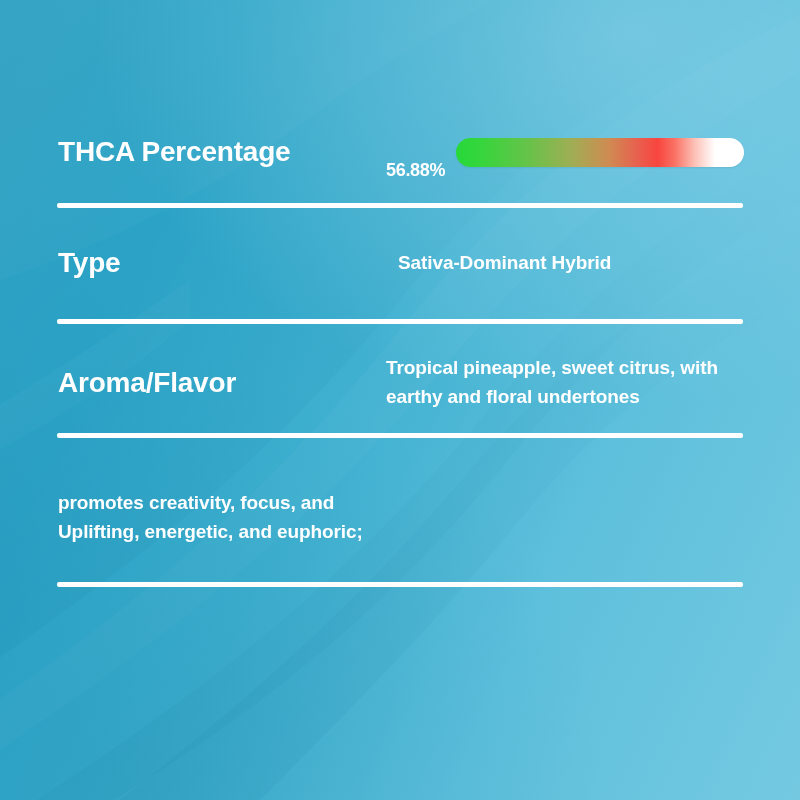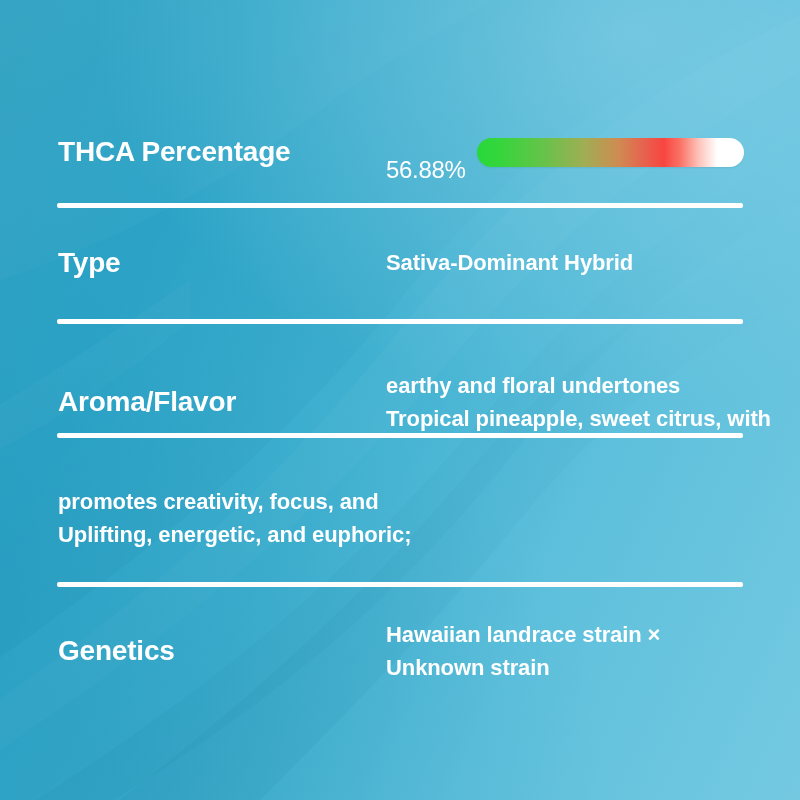--- a/index.html
+++ b/index.html
@@ -67,37 +67,37 @@
     color: #ffffff;
     font-weight: bold;
     font-size: 28px;
     letter-spacing: -0.2px;
     line-height: 1.15;
   }
   .value {
     flex: 1 1 auto;
     color: #ffffff;
     font-weight: bold;
-    font-size: 22px;
+    font-size: 19px;
     line-height: 1.52;
     letter-spacing: -0.1px;
   }
   .value-line { display: block; white-space: nowrap; }
 
   
   .pct-wrap {
     display: flex;
     align-items: center;
     gap: 11px;
     flex: 1 1 auto;
   }
   .pct-text {
     color: #ffffff;
-    font-weight: normal;
-    font-size: 24px;
+    font-weight: bold;
+    font-size: 18px;
     letter-spacing: -0.3px;
     white-space: nowrap;
     margin-top: 36px;
   }
   .bar {
     flex: 1 1 auto;
     height: 29px;
     border-radius: 15px;
     background: linear-gradient(90deg,
       #27d83a 0%,
@@ -155,50 +155,43 @@
     <div class="row" style="top:133px; height:38px;">
       <div class="label">THCA Percentage</div>
       <div class="pct-wrap">
         <span class="pct-text">56.88%</span>
         <div class="bar"></div>
       </div>
     </div>
 
     <div class="divider" style="top:203px;"></div>
 
-    <div class="row" style="top:244px; height:38px;">
+    <div class="row" style="top:244px; height:38px;gap:12px;">
       <div class="label">Type</div>
       <div class="value">
         <span class="value-line">Sativa-Dominant Hybrid</span>
       </div>
     </div>
 
     <div class="divider" style="top:319px;"></div>
 
-    <div class="row" style="top:352px; height:62px;margin-top:19px;">
+    <div class="row" style="top:352px; height:62px;">
       <div class="label">Aroma/Flavor</div>
       <div class="value">
+        <span class="value-line">Tropical pineapple, sweet citrus, with</span>
         <span class="value-line">earthy and floral undertones</span>
-        <span class="value-line">Tropical pineapple, sweet citrus, with</span>
       </div>
     </div>
 
     <div class="divider" style="top:433px;"></div>
 
     <div class="row" style="top:474px; height:88px;">
       <div class="value">
         <span class="value-line">promotes creativity, focus, and</span>
         <span class="value-line">Uplifting, energetic, and euphoric;</span>
       </div>
     </div>
 
     <div class="divider" style="top:582px;"></div>
 
-    <div class="row" style="top:620px; height:62px;">
-      <div class="label">Genetics</div>
-      <div class="value">
-        <span class="value-line">Hawaiian landrace strain ×</span>
-        <span class="value-line">Unknown strain</span>
-      </div>
-    </div>
 
   </div>
 </div>
 
 </body></html>

